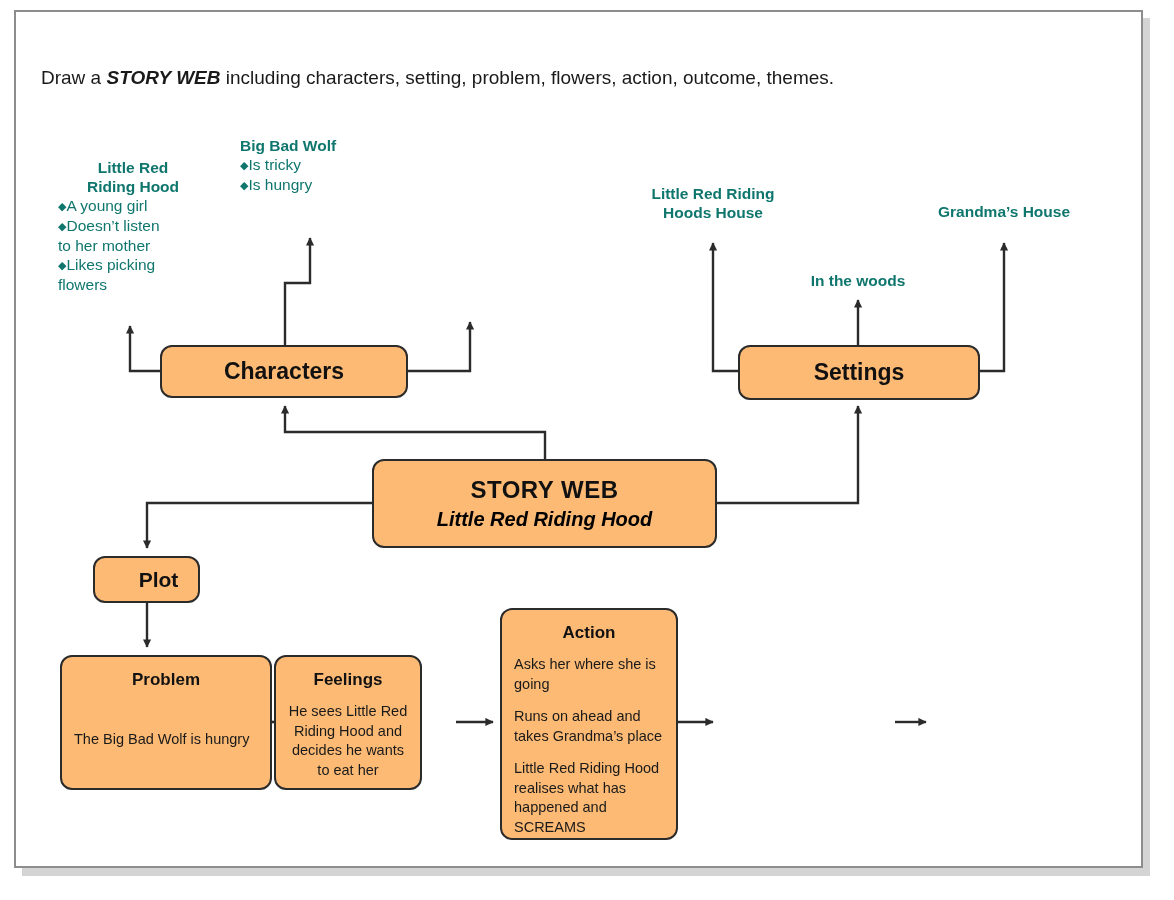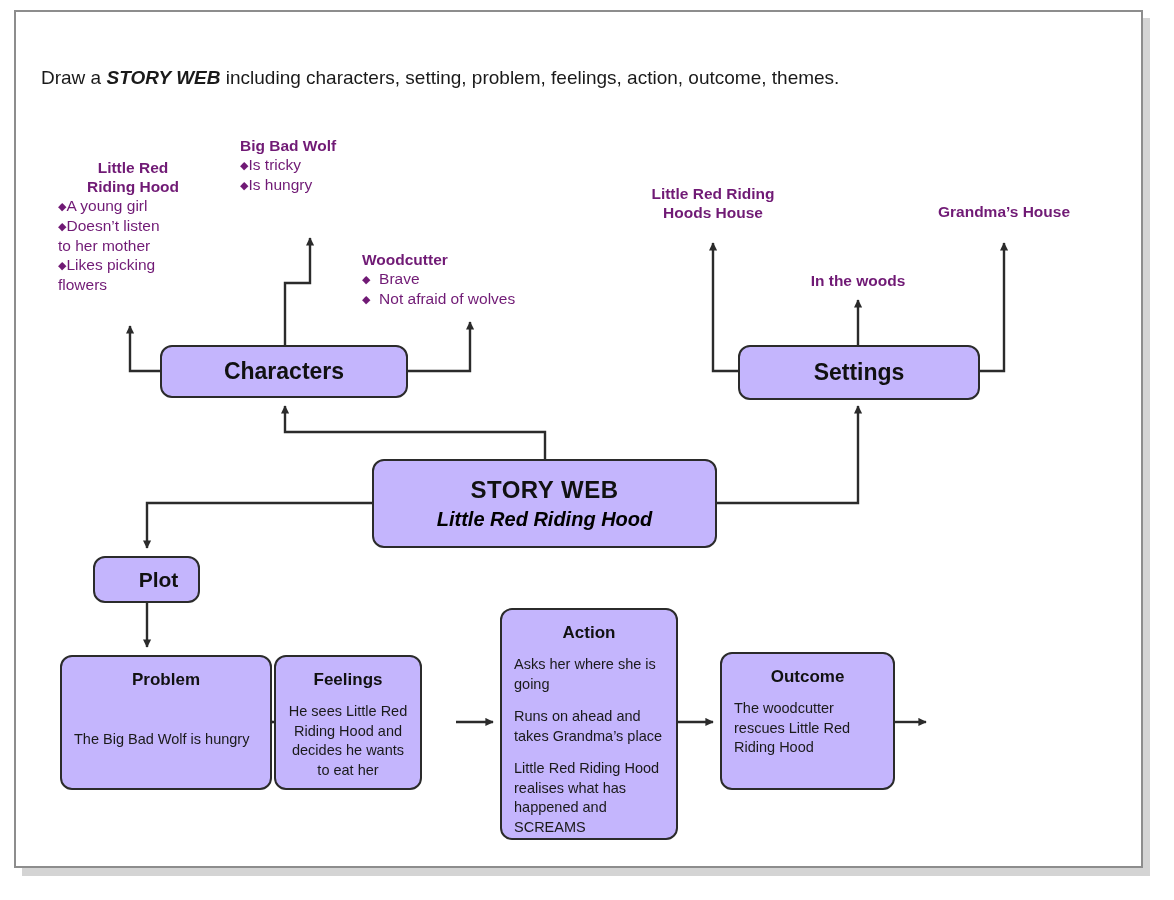--- a/index.html
+++ b/index.html
@@ -7,28 +7,28 @@
   #shadow{position:absolute;left:22px;top:18px;width:1128px;height:858px;background:#d4d4d4;}
   #frame{position:absolute;left:14px;top:10px;width:1129px;height:858px;background:#ffffff;border:2px solid #8d8d8d;box-sizing:border-box;}
   #stage{position:absolute;left:0;top:0;width:1174px;height:900px;}
   svg.lines{position:absolute;left:0;top:0;width:1174px;height:900px;pointer-events:none;}
 
   .txt{position:absolute;color:#1a1a1a;}
   #h1{left:40px;top:26px;font-size:30px;font-weight:bold;letter-spacing:-0.3px;white-space:nowrap;}
   #h2{left:41px;top:67px;font-size:19px;white-space:nowrap;}
   #h2 b{font-style:italic;font-weight:bold;}
 
-  .ann{position:absolute;font-size:15.5px;line-height:19px;color:#701a75;}
+  .ann{position:absolute;font-size:15.5px;line-height:19px;color:#0f766e;}
   .ann .hd{font-weight:bold;display:block;}
   .ann .li{display:block;white-space:nowrap;}
   .ann .li .bu{font-size:11px;vertical-align:1px;}
   .ann .cont{display:block;white-space:nowrap;}
   .ctr{text-align:center;}
 
-  .node{position:absolute;border:2.2px solid #2b2b2b;border-radius:12px;background:#c4b5fd;box-sizing:border-box;}
+  .node{position:absolute;border:2.2px solid #2b2b2b;border-radius:12px;background:#fdba74;box-sizing:border-box;}
   .node .title{font-weight:bold;text-align:center;color:#111;}
   .node .body{color:#1a1a1a;}
 
   #n-characters,#n-settings{display:flex;align-items:center;justify-content:center;}
   #n-characters .title,#n-settings .title{font-size:23px;}
   #n-plot{display:flex;align-items:center;justify-content:center;padding-left:24px;}
   #n-plot .title{font-size:21px;}
   #n-center{display:flex;flex-direction:column;align-items:center;justify-content:center;}
   #n-center .title{font-size:24px;letter-spacing:.5px;}
   #n-center .sub{font-size:20px;font-weight:bold;font-style:italic;margin-top:4px;}
@@ -41,21 +41,21 @@
   .leaf.center-body .body{text-align:center;}
 </style>
 </head>
 <body>
 
 <div id="shadow"></div>
 <div id="frame"></div>
 
 <div id="stage">
 
-  <div class="txt" id="h2"><span>Draw a </span><b>STORY WEB</b><span> including characters, setting, problem, feelings, action, outcome, themes.</span></div>
+  <div class="txt" id="h2"><span>Draw a </span><b>STORY WEB</b><span> including characters, setting, problem, flowers, action, outcome, themes.</span></div>
 
   <svg class="lines" viewBox="0 0 1174 900">
     <defs>
       <marker id="ah" markerWidth="9" markerHeight="9" refX="7.6" refY="4.5" orient="auto" markerUnits="userSpaceOnUse">
         <path d="M0,0.4 L8.4,4.5 L0,8.6 z" fill="#2b2b2b"></path>
       </marker>
     </defs>
     <g fill="none" stroke="#2b2b2b" stroke-width="2.4">
       <path d="M160,371 L130,371 L130,326" marker-end="url(#ah)"></path>
       <path d="M285,345 L285,283 L310,283 L310,238" marker-end="url(#ah)"></path>
@@ -83,25 +83,20 @@
     <span class="li"><span class="bu">◆</span><span>Likes picking</span></span>
     <span class="cont">flowers</span>
   </div>
 
   <div class="ann" style="left:240px;top:136px;width:180px;">
     <span class="hd">Big Bad Wolf</span>
     <span class="li"><span class="bu">◆</span><span>Is tricky</span></span>
     <span class="li"><span class="bu">◆</span><span>Is hungry</span></span>
   </div>
 
-  <div class="ann" style="left:362px;top:250px;width:220px;">
-    <span class="hd">Woodcutter</span>
-    <span class="li"><span class="bu">◆</span>&nbsp; <span>Brave</span></span>
-    <span class="li"><span class="bu">◆</span>&nbsp; <span>Not afraid of wolves</span></span>
-  </div>
 
   <div class="ann ctr" style="left:613px;top:184px;width:200px;font-weight:bold;text-align:center;">
     <span style="display:block;">Little Red Riding</span>
     <span style="display:block;">Hoods House</span>
   </div>
 
   <div class="ann ctr" style="left:768px;top:271px;width:180px;font-weight:bold;">
     <span>In the woods</span>
   </div>
 
@@ -142,21 +137,15 @@
 
   <div class="node leaf" style="left:500px;top:608px;width:178px;height:232px;">
     <div class="title">Action</div>
     <div class="body">
       <p>Asks her where she is going</p>
       <p>Runs on ahead and takes Grandma’s place</p>
       <p>Little Red Riding Hood realises what has happened and SCREAMS</p>
     </div>
   </div>
 
-  <div class="node leaf" style="left:720px;top:652px;width:175px;height:138px;">
-    <div class="title">Outcome</div>
-    <div class="body">
-      <p>The woodcutter rescues Little Red Riding Hood</p>
-    </div>
-  </div>
 
 
 </div>
 
 </body></html>

